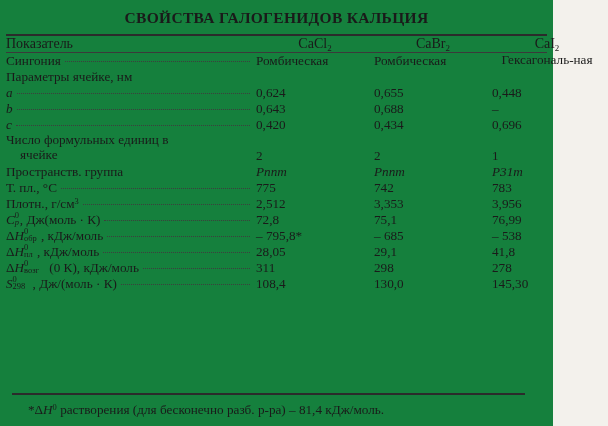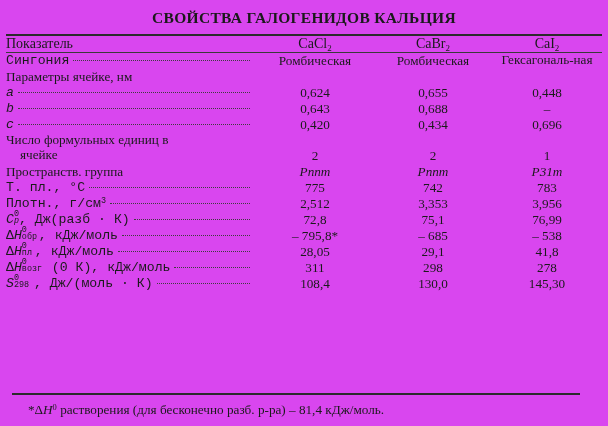--- a/index.html
+++ b/index.html
@@ -9,23 +9,23 @@
   body {
     width: 608px;
     height: 426px;
     background: #f3f1ec;
     font-family: "Liberation Serif", "DejaVu Serif", serif;
     color: #1a1a1a;
     overflow: hidden;
   }
   .page {
     position: relative;
-    width: 608px;
+    width: 553px;
     height: 426px;
-    background: #d946ef;
+    background: #15803d;
     box-sizing: border-box;
   }
 
   
   .title {
     text-align: center;
     font-size: 15.5px;
     font-weight: bold;
     letter-spacing: 0.3px;
     padding-top: 9px;
@@ -73,31 +73,31 @@
     padding: 12px 0 12px 2px;
     margin-left: 16px;
   }
 
   .lbl {
     text-align: left;
     padding-left: 2px;
     white-space: nowrap;
   }
   .val {
-    text-align: center;
+    text-align: left;
     white-space: nowrap;
   }
 
   
   .leader {
     display: flex;
     align-items: baseline;
     width: 100%;
   }
-  .leader .txt { flex: 0 0 auto; font-family: Liberation Mono, monospace; }
+  .leader .txt { flex: 0 0 auto; }
   .leader .dots {
     flex: 1 1 auto;
     margin-left: 4px;
     margin-right: 6px;
     border-bottom: 1.5px dotted #3d3d3d;
     position: relative;
     top: -3px;
     min-width: 10px;
   }
 
@@ -301,21 +301,21 @@
             </span>
         </td>
         <td class="val">2,512</td>
         <td class="val">3,353</td>
         <td class="val">3,956</td>
       </tr>
 
       <tr class="r-norm">
         <td class="lbl">
           <span class="leader">
-              <span class="txt"><span class="ital">C</span><span class="stack"><sup>0</sup><sub class="ital">p</sub></span><span style="display:inline-block;width:5px"></span><span>, Дж(разб · К)</span></span>
+              <span class="txt"><span class="ital">C</span><span class="stack"><sup>0</sup><sub class="ital">p</sub></span><span style="display:inline-block;width:5px"></span><span>, Дж(моль · К)</span></span>
               <span class="dots"></span>
             </span>
         </td>
         <td class="val">72,8</td>
         <td class="val">75,1</td>
         <td class="val">76,99</td>
       </tr>
 
       <tr class="r-tall">
         <td class="lbl">

